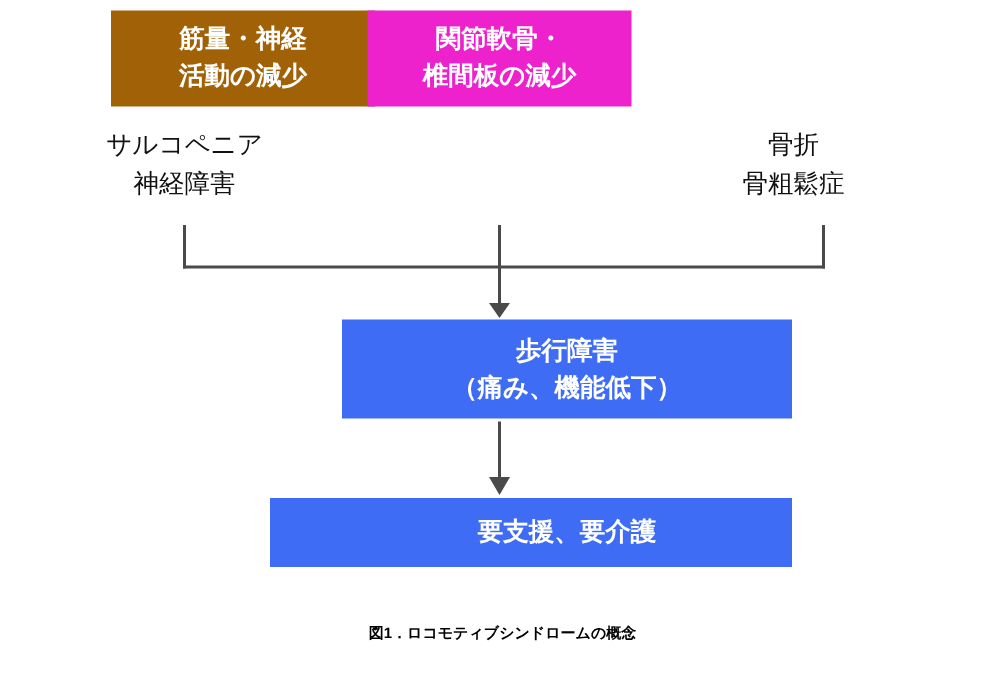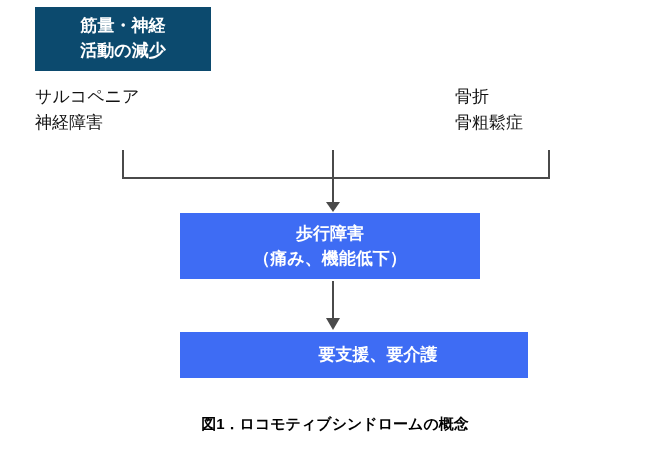--- a/index.html
+++ b/index.html
@@ -36,73 +36,76 @@
     font-size: 17px;
     line-height: 1.45;
     white-space: pre-line;
   }
   .cause-box.c0 { left: 35px;  width: 176px; }
   .cause-box.c1 { left: 245px; width: 176px; }
   .cause-box.c2 { left: 463px; width: 172px; }
   .examples {
     position: absolute;
     top: 84px;
+    text-align: center;
     color: #111111;
     font-size: 17px;
     line-height: 1.55;
     white-space: pre-line;
   }
   .examples.e0 { left: 35px;  width: 176px; }
   .examples.e1 { left: 245px; width: 176px; }
-  .examples.e2 { left: 455px; width: 172px; font-family: Liberation Serif, serif; }
+  .examples.e2 { left: 443px; width: 172px; font-family: Liberation Serif, serif; }
   .outcome {
     position: absolute;
     left: 180px;
     width: 300px;
     display: flex;
     align-items: center;
     justify-content: center;
     text-align: center;
     color: #ffffff;
     font-weight: bold;
     font-size: 17px;
     line-height: 1.5;
     white-space: pre-line;
   }
-  .outcome.primary   { top: 213px; height: 66px; }
+  .outcome.primary   { top: 213px; height: 66px; margin-left: 48px; }
   .outcome.secondary { top: 332px; height: 46px; padding-left: 48px; }
   .caption {
     position: absolute;
     left: 0;
     right: 0;
     top: 415px;
     text-align: center;
     color: #000000;
     font-weight: bold;
-    font-size: 15px;
+    font-size: 10px;
   }
 </style>
 </head>
 <body>
 
 <div class="canvas">
 
   <svg class="connectors" width="670" height="450" viewBox="0 0 670 450">
     <line x1="123" y1="150" x2="123" y2="179" stroke-width="2" stroke="#4a4a4a"></line>
     <line x1="549" y1="150" x2="549" y2="179" stroke-width="2" stroke="#4a4a4a"></line>
     <line x1="122" y1="178" x2="550" y2="178" stroke-width="2" stroke="#4a4a4a"></line>
     <line x1="333" y1="150" x2="333" y2="204" stroke-width="2" stroke="#4a4a4a"></line>
     <polygon points="326,202 340,202 333,212" fill="#4a4a4a"></polygon>
     <line x1="333" y1="281" x2="333" y2="320" stroke-width="2" stroke="#4a4a4a"></line>
     <polygon points="326,318 340,318 333,330" fill="#4a4a4a"></polygon>
   </svg>
 
-  <div class="cause-box c0" style="background-color: #0c4a6e;">筋量・神経
+  <div class="cause-box c0" style="background-color: #a16207; margin-left: 39px;">筋量・神経
 活動の減少</div>
 
+  <div class="cause-box c1" style="background-color: rgb(238, 34, 204);">関節軟骨・
+椎間板の減少</div>
 
 
   <div class="examples e0">サルコペニア
 神経障害</div>
 
 
   <div class="examples e2">骨折
 骨粗鬆症</div>
 
   <div class="outcome primary" style="background-color: rgb(62, 108, 244);">歩行障害

